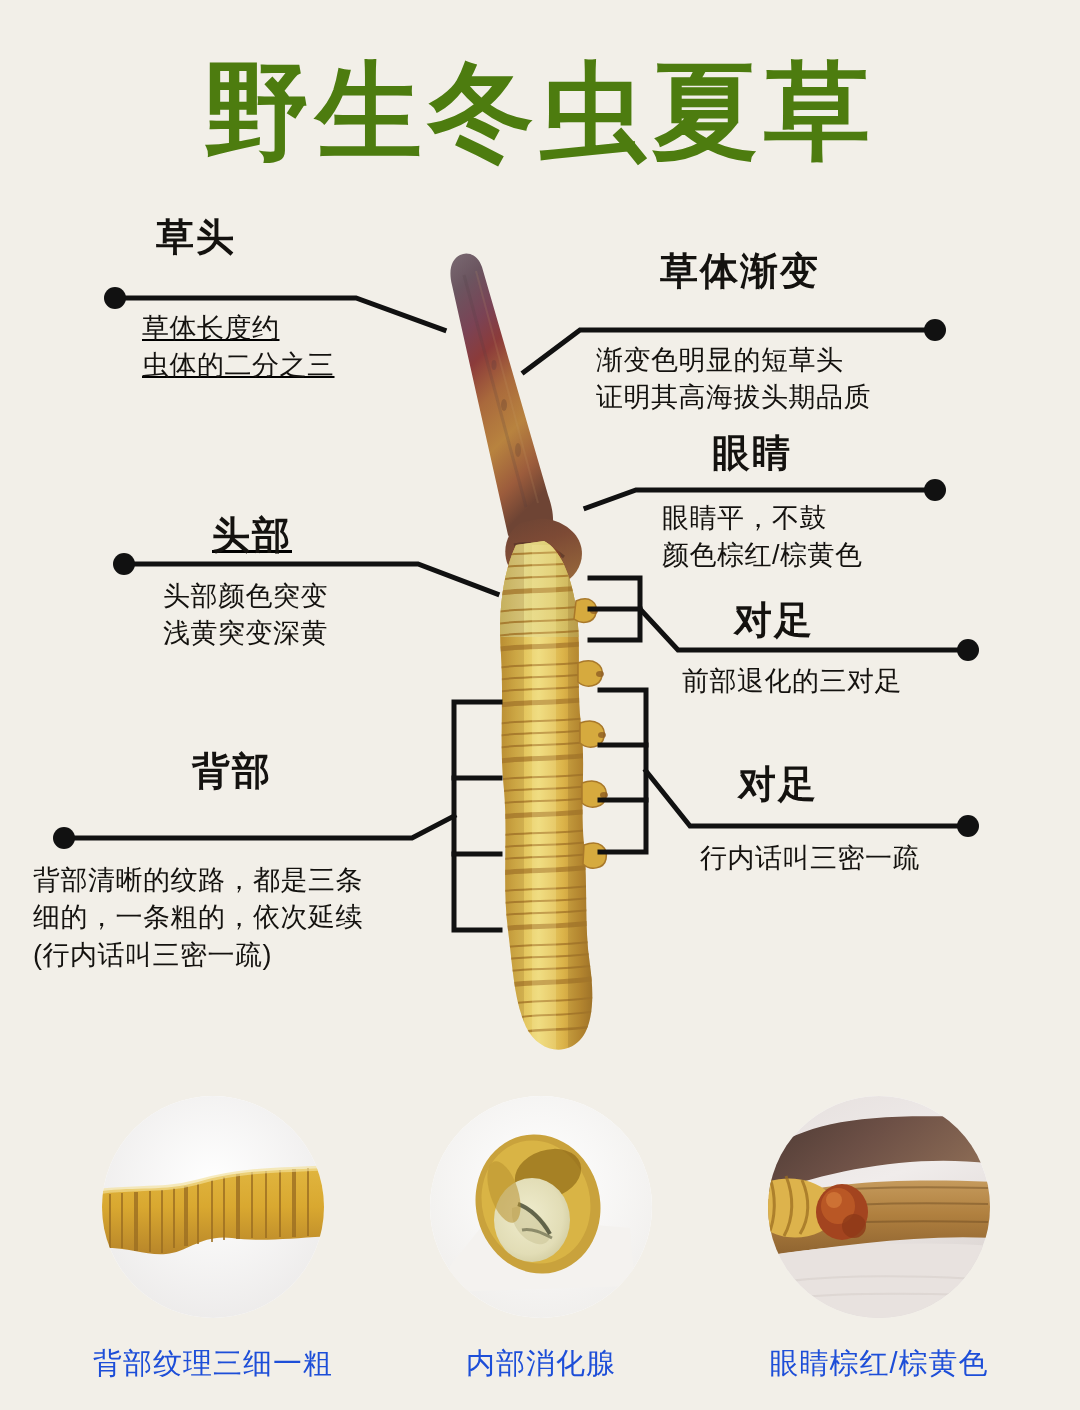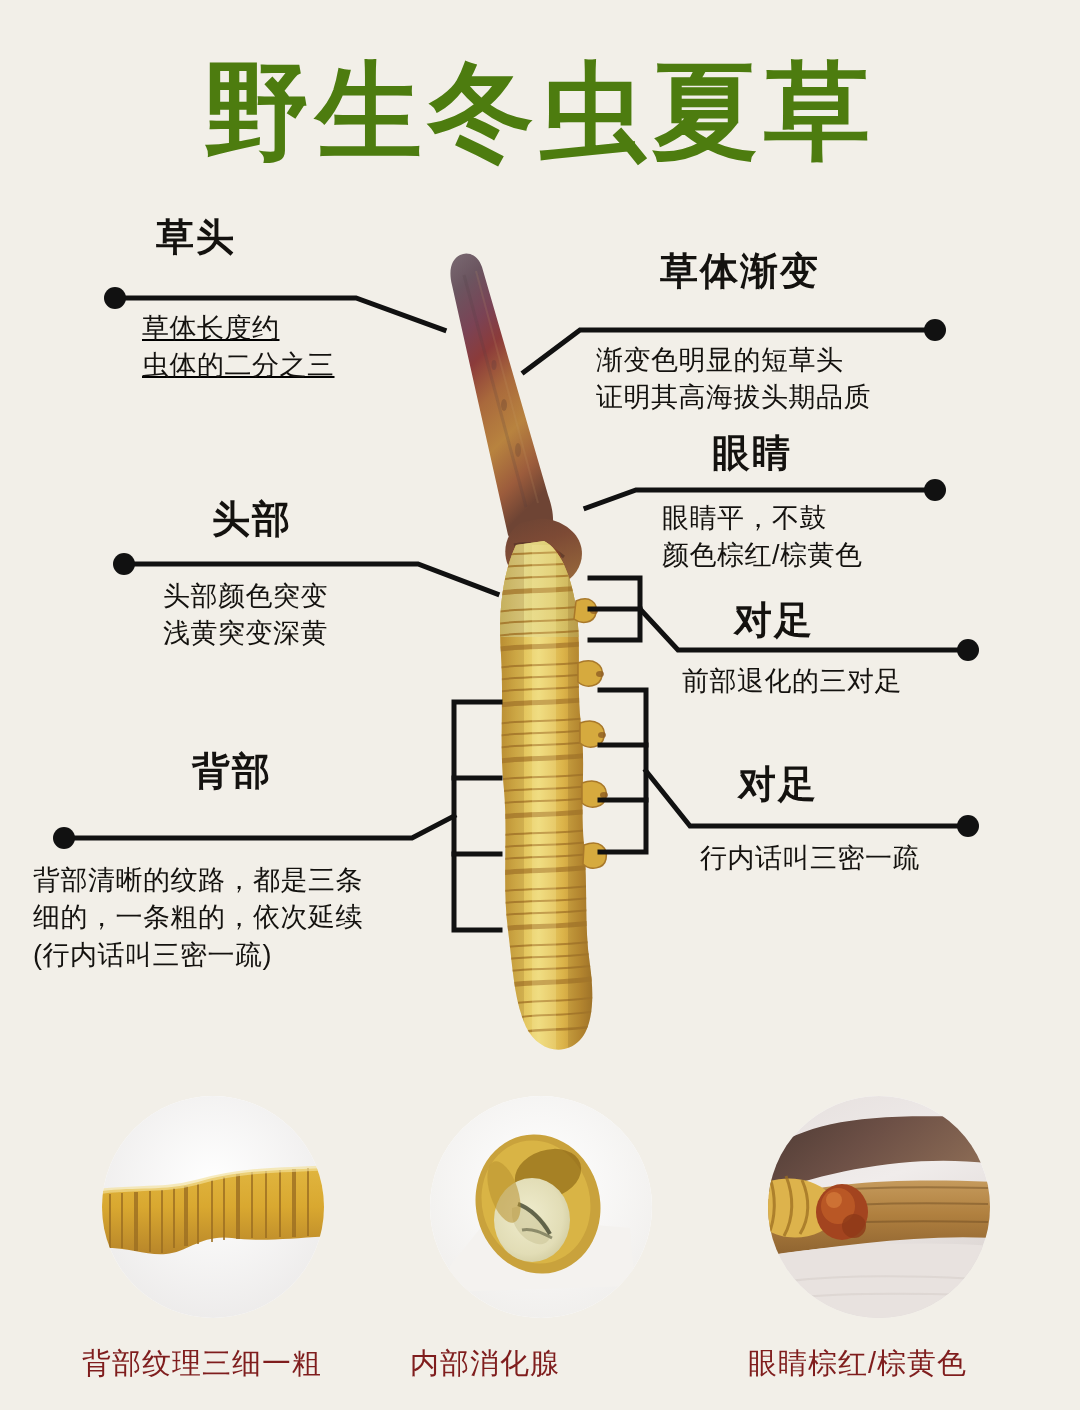--- a/index.html
+++ b/index.html
@@ -93,23 +93,24 @@
     height: 222px;
     border-radius: 50%;
     overflow: hidden;
     position: relative;
     background: #ffffff;
   }
   .caption {
     position: absolute;
     top: 1344px;
     font-size: 29px;
-    color: #7f1d1d;
+    color: #1d4ed8;
     letter-spacing: 1px;
     white-space: nowrap;
+    text-align: center;
   }
 </style>
 </head>
 <body>
 
 <div id="root">
 
   <div class="title">野生冬虫夏草</div>
 
   <div class="specimen">
@@ -335,21 +336,21 @@
   </div>
 
   <div class="anno right" style="left:712px; top:434px;">
     <div class="head">眼睛</div>
   </div>
   <div class="anno right" style="left:662px; top:500px;">
     <div class="desc">眼睛平，不鼓</div>
     <div class="desc">颜色棕红/棕黄色</div>
   </div>
 
-  <div class="anno left" style="left:212px; top:500px;">
+  <div class="anno left" style="left:212px; top:516px;text-decoration:underline;">
     <div class="head">头部</div>
   </div>
   <div class="anno left" style="left:163px; top:578px;">
     <div class="desc">头部颜色突变</div>
     <div class="desc">浅黄突变深黄</div>
   </div>
 
   <div class="anno right" style="left:734px; top:601px;">
     <div class="head">对足</div>
   </div>

